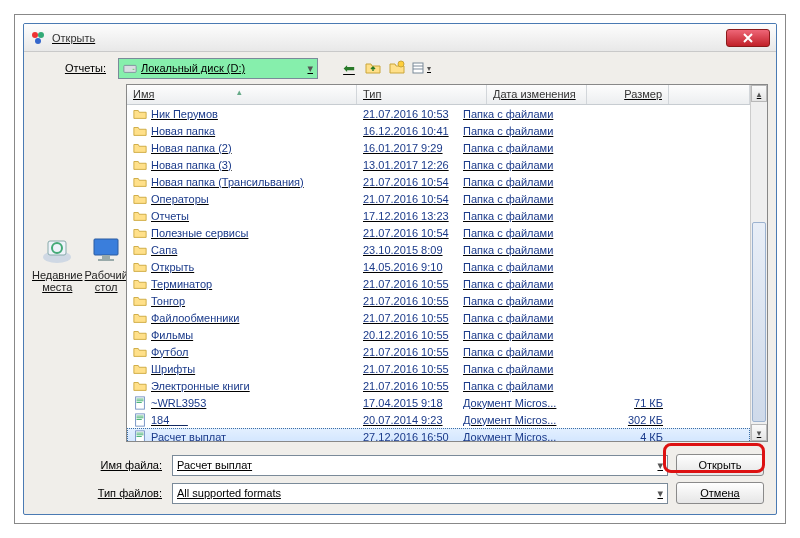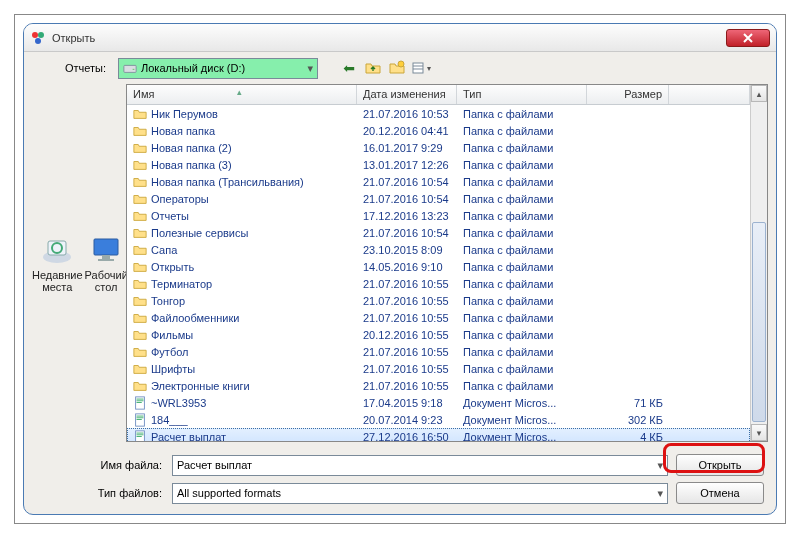--- a/index.html
+++ b/index.html
@@ -16,25 +16,26 @@
   .outer-frame {
     position: absolute;
     left: 14px; top: 14px; right: 14px; bottom: 14px;
     border: 1px solid #888;
     background: #fff;
   }
   .dialog {
     position: absolute;
     left: 8px; top: 8px; right: 8px; bottom: 8px;
     border: 1px solid #4a7ab3;
-    border-radius: 10px;
+    border-radius: 2px;
     background: #f0eeea;
     display: flex;
     flex-direction: column;
     overflow: hidden;
+    text-decoration: underline;
   }
   .titlebar {
     height: 28px;
     background: linear-gradient(#fdfdfd, #e8e8e8);
     border-bottom: 1px solid #c9c9c9;
     display: flex;
     align-items: center;
     padding: 0 6px;
   }
   .titlebar .app-icon {
@@ -298,22 +299,22 @@
                 <rect x="12" y="24" width="12" height="4" fill="#9aa"></rect>
               </svg></div>
             <div class="pl">Сеть</div>
           </div>
         </div>
 
     <div class="listwrap">
       <div class="list">
         <div class="columns">
           <div class="col col-name sort">Имя</div>
+          <div class="col col-type">Тип</div>
           <div class="col col-date">Дата изменения</div>
-          <div class="col col-type">Тип</div>
           <div class="col col-size">Размер</div>
           <div class="col col-rest"></div>
         </div>
         <div class="rows" id="rows">
               <div class="row">
                 <div class="c c-name">
                   <svg class="folder-glyph" viewBox="0 0 16 16">
                     <path d="M1 4h5l1 2h8v7H1z" fill="#ffe08a" stroke="#caa63a"></path>
                   </svg>
                   <span>Ник Перумов</span>
@@ -322,21 +323,21 @@
                 <div class="c c-type">Папка с файлами</div>
                 <div class="c c-size"></div>
               </div>
               <div class="row">
                 <div class="c c-name">
                   <svg class="folder-glyph" viewBox="0 0 16 16">
                     <path d="M1 4h5l1 2h8v7H1z" fill="#ffe08a" stroke="#caa63a"></path>
                   </svg>
                   <span>Новая папка</span>
                 </div>
-                <div class="c c-date">20.12.2016 04:41</div>
+                <div class="c c-date">16.12.2016 10:41</div>
                 <div class="c c-type">Папка с файлами</div>
                 <div class="c c-size"></div>
               </div>
               <div class="row">
                 <div class="c c-name">
                   <svg class="folder-glyph" viewBox="0 0 16 16">
                     <path d="M1 4h5l1 2h8v7H1z" fill="#ffe08a" stroke="#caa63a"></path>
                   </svg>
                   <span>Новая папка (2)</span>
                 </div>

